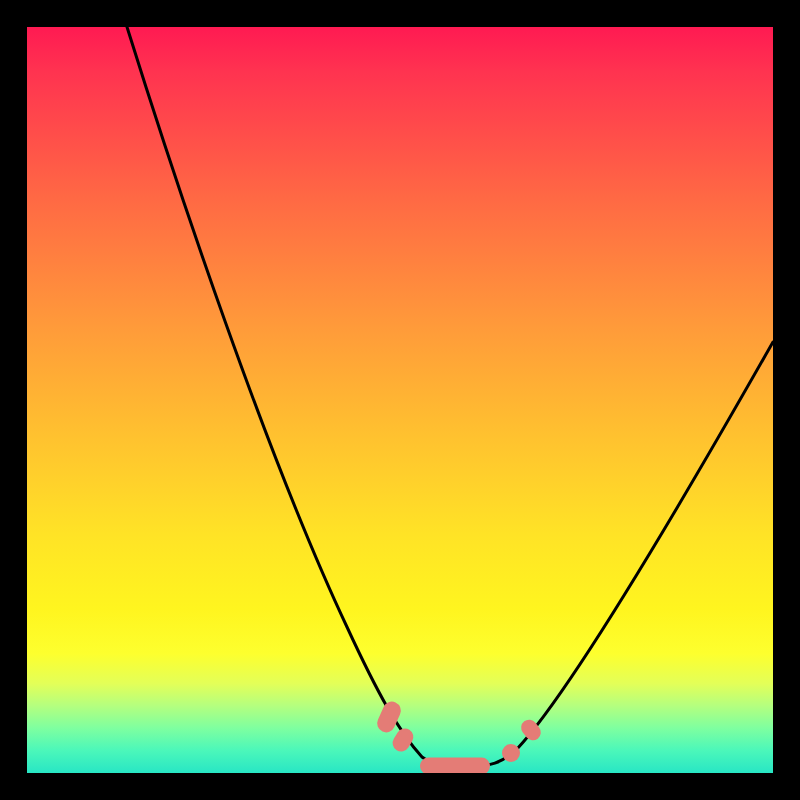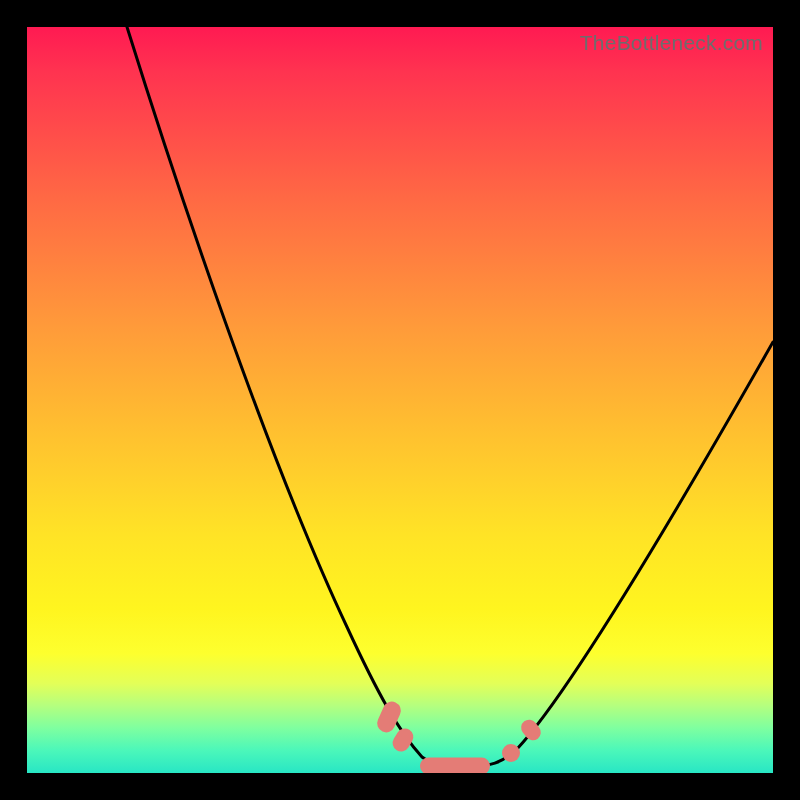--- a/index.html
+++ b/index.html
@@ -67,21 +67,20 @@
   .bead-cap {
     fill: #e47c76;
     stroke: none;
   }
 </style>
 </head>
 <body>
 
 <div class="frame">
   <div class="plot-area">
-    <div class="watermark">TheBottleneck.com</div>
 
     <svg class="curve" viewBox="0 0 746 746" preserveAspectRatio="none">
 
       <path d="M 100 0
                C 150 160, 240 430, 320 600
                C 350 665, 372 705, 395 730
                C 405 738, 420 739, 445 739
                C 462 739, 474 737, 490 722
                C 520 690, 590 590, 746 315" fill="none" stroke="#000" stroke-width="3.0" stroke-linecap="round"></path>
 

